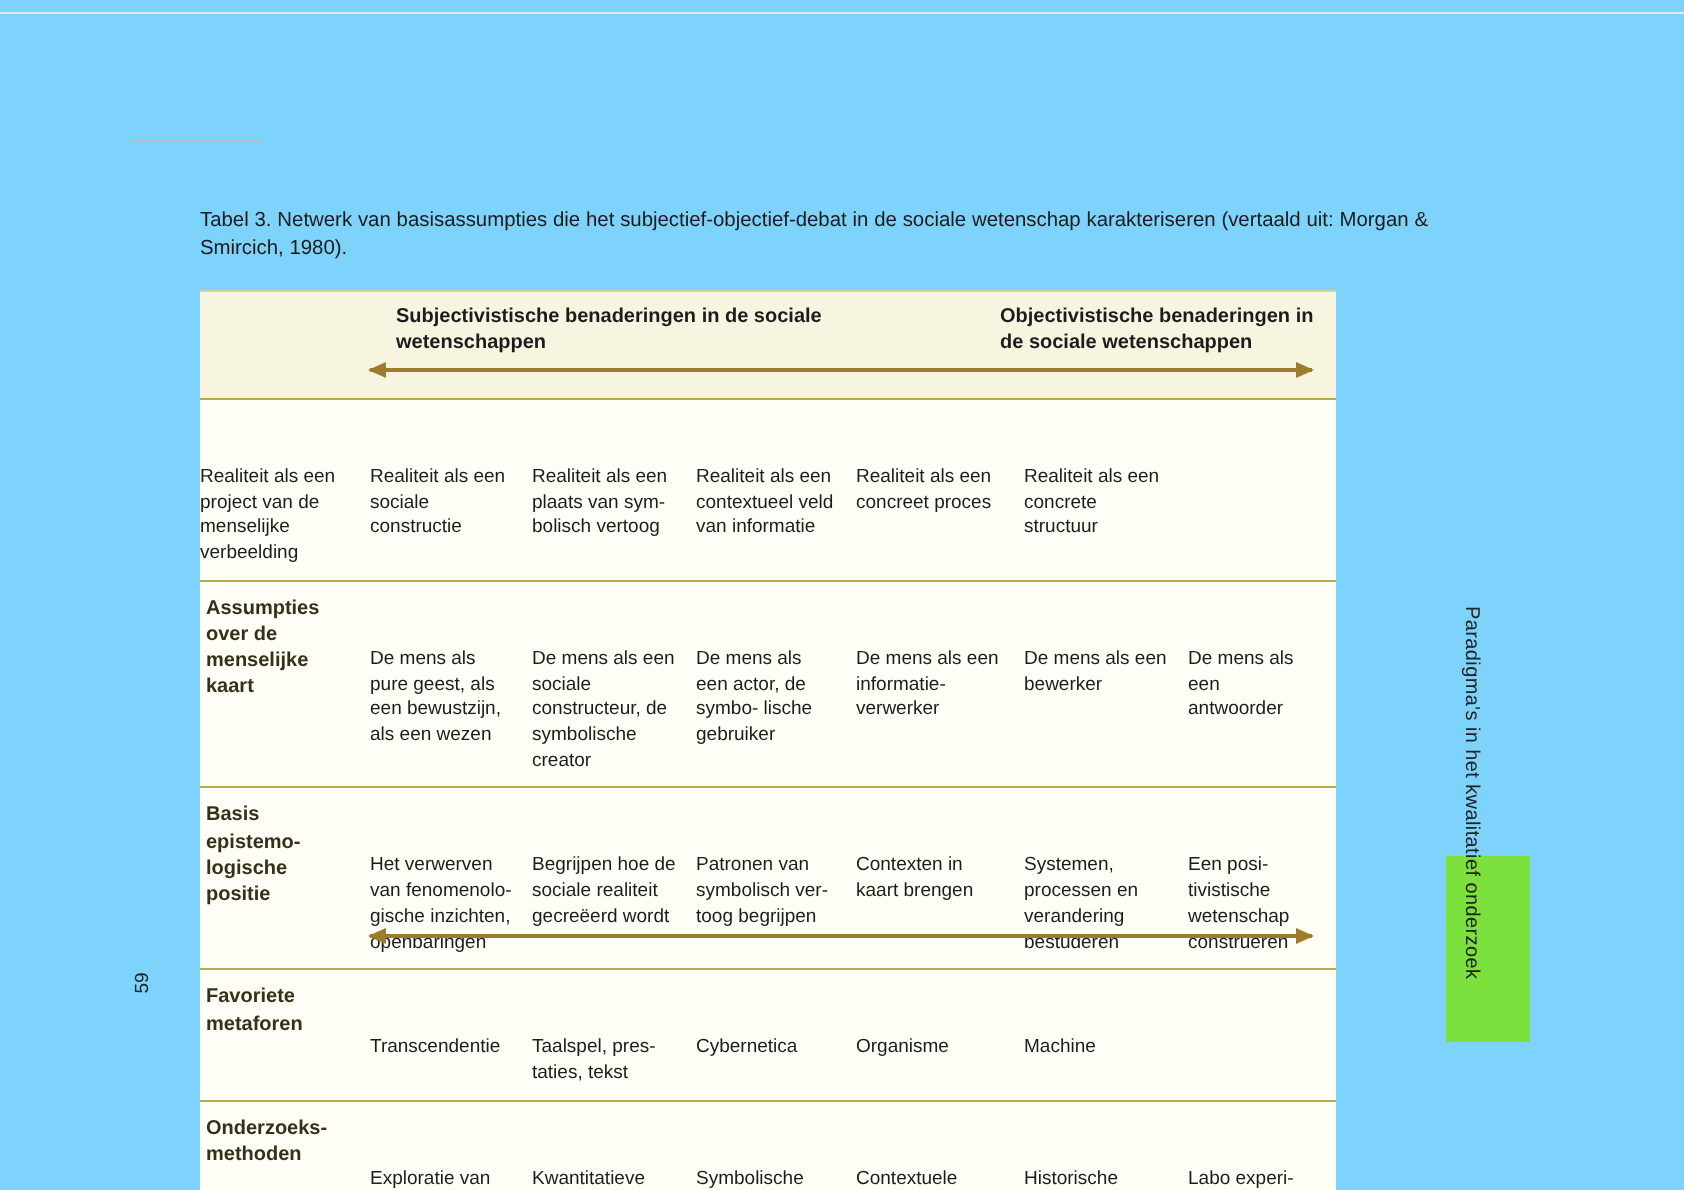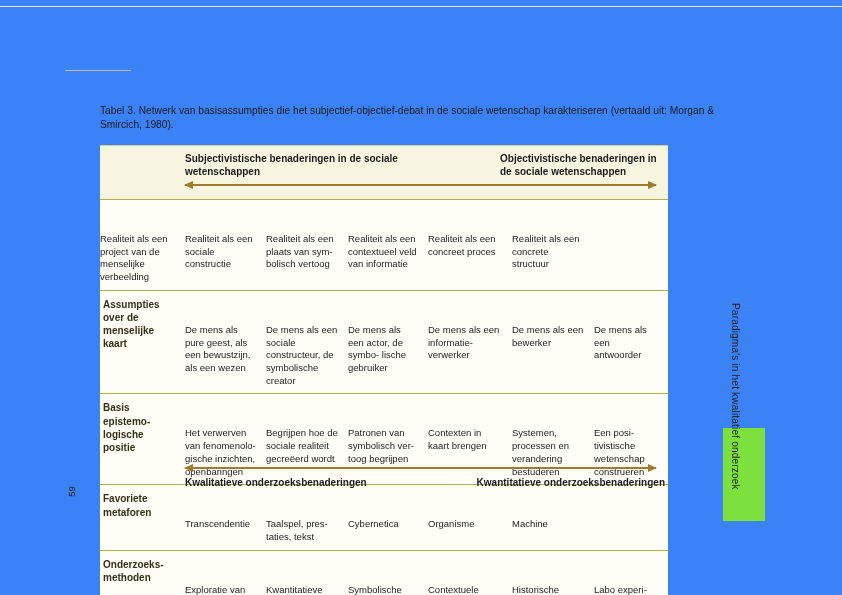--- a/index.html
+++ b/index.html
@@ -1,20 +1,20 @@
 <!DOCTYPE html>
 <html><head>
 <meta charset="utf-8">
 <style>
   html,body { margin:0; padding:0; background:#ffffff; }
   body { font-family: "Liberation Sans", sans-serif; }
   .page {
     position: relative;
     width: 842px; height: 595px;
-    background: #3b82f6;
+    background: #7dd3fc;
     overflow: hidden;
     color: #1c1c1c;
   }
   .scan-edge-top {
     position: absolute; left: 0; top: 6px; width: 842px; height: 1px;
     background: #e9e9e9;
   }
   .top-rule {
     position: absolute; left: 65px; top: 70px; width: 66px; height: 1px;
     background: #bcbcbc;
@@ -27,20 +27,21 @@
   
   .table {
     position: absolute; left: 100px; top: 145px; width: 568px;
     background: #fefdf6;
     border-bottom: 1px solid #b9ab4a;
   }
   .band {
     position: relative; height: 53px;
     background: #f7f4e0;
     border-top: 1px solid #d9d0a0;
+    padding-left: 13px;
   }
   .band-texts {
     display: flex; justify-content: space-between;
     padding: 6px 6px 0 85px;
   }
   .band-left { width: 215px; font-weight: bold; font-size: 10px; line-height: 1.3; }
   .band-right { width: 162px; font-weight: bold; font-size: 10px; line-height: 1.3; text-align: left; }
   .band-arrow-wrap { position: absolute; left: 85px; right: 12px; bottom: 13px; }
   .dbl-arrow { position: relative; height: 2px; background: #9d7d2b; }
   .dbl-arrow::before, .dbl-arrow::after {
@@ -158,23 +159,19 @@
       <div class="tcell">Contextuele analyse van Gestalten</div>
       <div class="tcell">Historische analyse</div>
       <div class="tcell">Labo experi- menten, surveys</div>
     </div>
 
   </div>
 
   <div class="footer-arrow-wrap">
     <div class="dbl-arrow"></div>
   </div>
-  <div class="footer-labels">
-    <div>Kwalitatieve onderzoeksbenaderingen</div>
-    <div>Kwantitatieve onderzoeksbenaderingen</div>
-  </div>
 
   <div class="highlight-rect"></div>
   <div class="sidebar-vertical"><span>Paradigma's in het kwalitatief </span><span>onderzoek</span></div>
 
   <div class="page-number">59</div>
 
 </div>
 
 </body></html>

